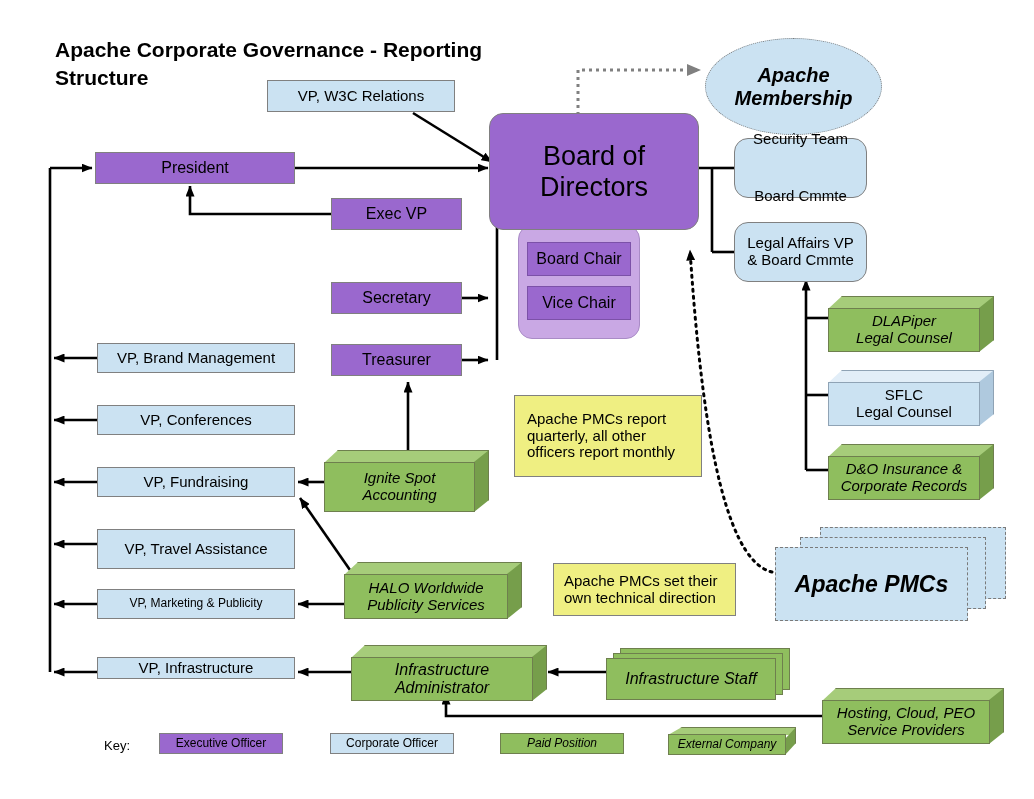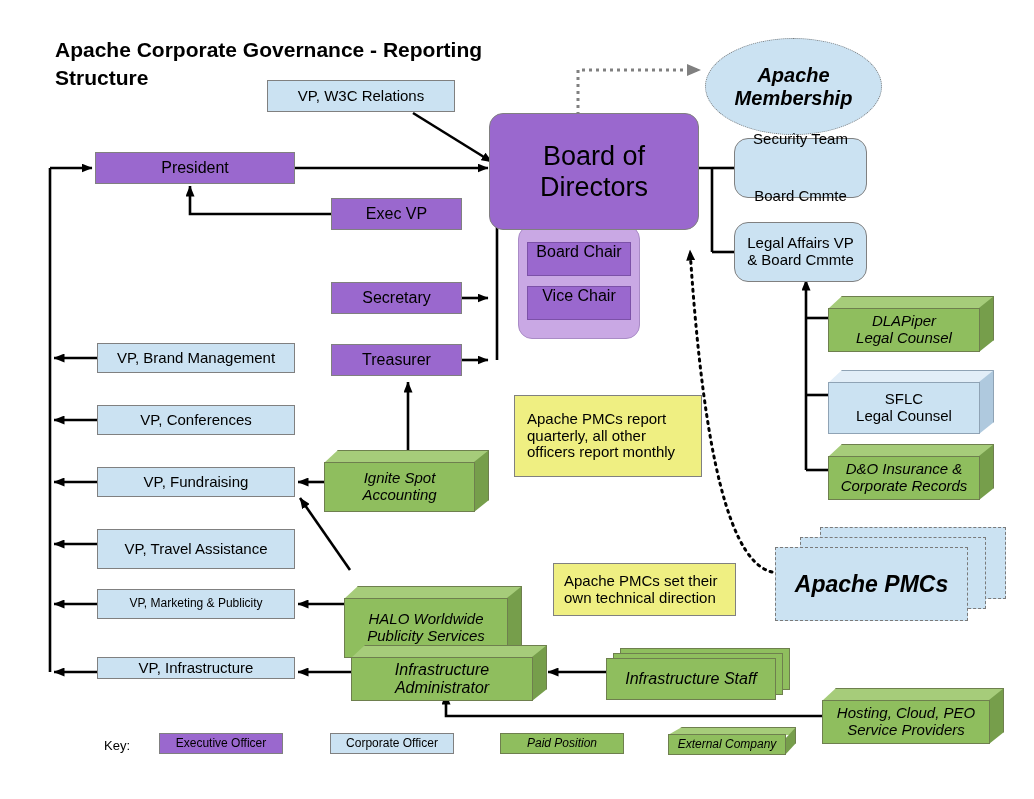--- a/index.html
+++ b/index.html
@@ -51,21 +51,21 @@
 
   .title{position:absolute;font-size:21px;font-weight:bold;color:#000;line-height:1.35;}
   .ital{font-style:italic;}
   .bold{font-weight:bold;}
 
   .keylabel{position:absolute;font-size:13px;color:#000;}
 
   .board-outer{position:absolute;background:#C9A8E4;border:1px solid #A98BC6;
         border-radius:14px;}
   .chairbox{position:absolute;background:#9A68CE;border:1px solid #7C51A8;
-        display:flex;justify-content:center;font-size:16px;}
+        display:flex;align-items:center;justify-content:center;font-size:16px;}
 </style>
 </head>
 <body>
 
 <div id="stage">
 
   <svg id="svg-layer" viewBox="0 0 1034 799" xmlns="http://www.w3.org/2000/svg">
     <defs>
       <marker id="ah" markerWidth="11" markerHeight="9" refX="10.5" refY="4.5" orient="auto" markerUnits="userSpaceOnUse">
         <path d="M0,0 L11,4.5 L0,9 z" fill="#000"></path>
@@ -198,21 +198,21 @@
 
   <div class="cube green" style="left:828px;top:296px;width:166px;height:56px;">
     <div class="top"></div>
     <div class="side"></div>
     <div class="front ital" style="flex-direction:column;font-size:15px;">
       <span>DLAPiper</span>
       <span>Legal Counsel</span>
     </div>
   </div>
 
-  <div class="cube bluebox" style="left:828px;top:370px;width:166px;height:64px;">
+  <div class="cube bluebox" style="left:828px;top:370px;width:166px;height:56px;">
     <div class="top"></div>
     <div class="side"></div>
     <div class="front" style="flex-direction:column;font-size:15px;">
       <span>SFLC</span>
       <span>Legal Counsel</span>
     </div>
   </div>
 
   <div class="cube green" style="left:828px;top:444px;width:166px;height:56px;">
     <div class="top"></div>
@@ -237,21 +237,21 @@
 
   <div class="cube green" style="left:324px;top:450px;width:165px;height:62px;">
     <div class="top"></div>
     <div class="side"></div>
     <div class="front ital" style="flex-direction:column;font-size:15px;">
       <span>Ignite Spot</span>
       <span>Accounting</span>
     </div>
   </div>
 
-  <div class="cube green" style="left:344px;top:586px;width:178px;height:72px;">
+  <div class="cube green" style="left:344px;top:562px;width:178px;height:57px;">
     <div class="top"></div>
     <div class="side"></div>
     <div class="front ital" style="flex-direction:column;font-size:15px;">
       <span>HALO Worldwide</span>
       <span>Publicity Services</span>
     </div>
   </div>
 
   <div class="stack" style="left:775px;top:527px;width:245px;height:110px;">
     <div class="sheet" style="left:45px;top:0;width:186px;height:72px;background:#CBE2F2;

